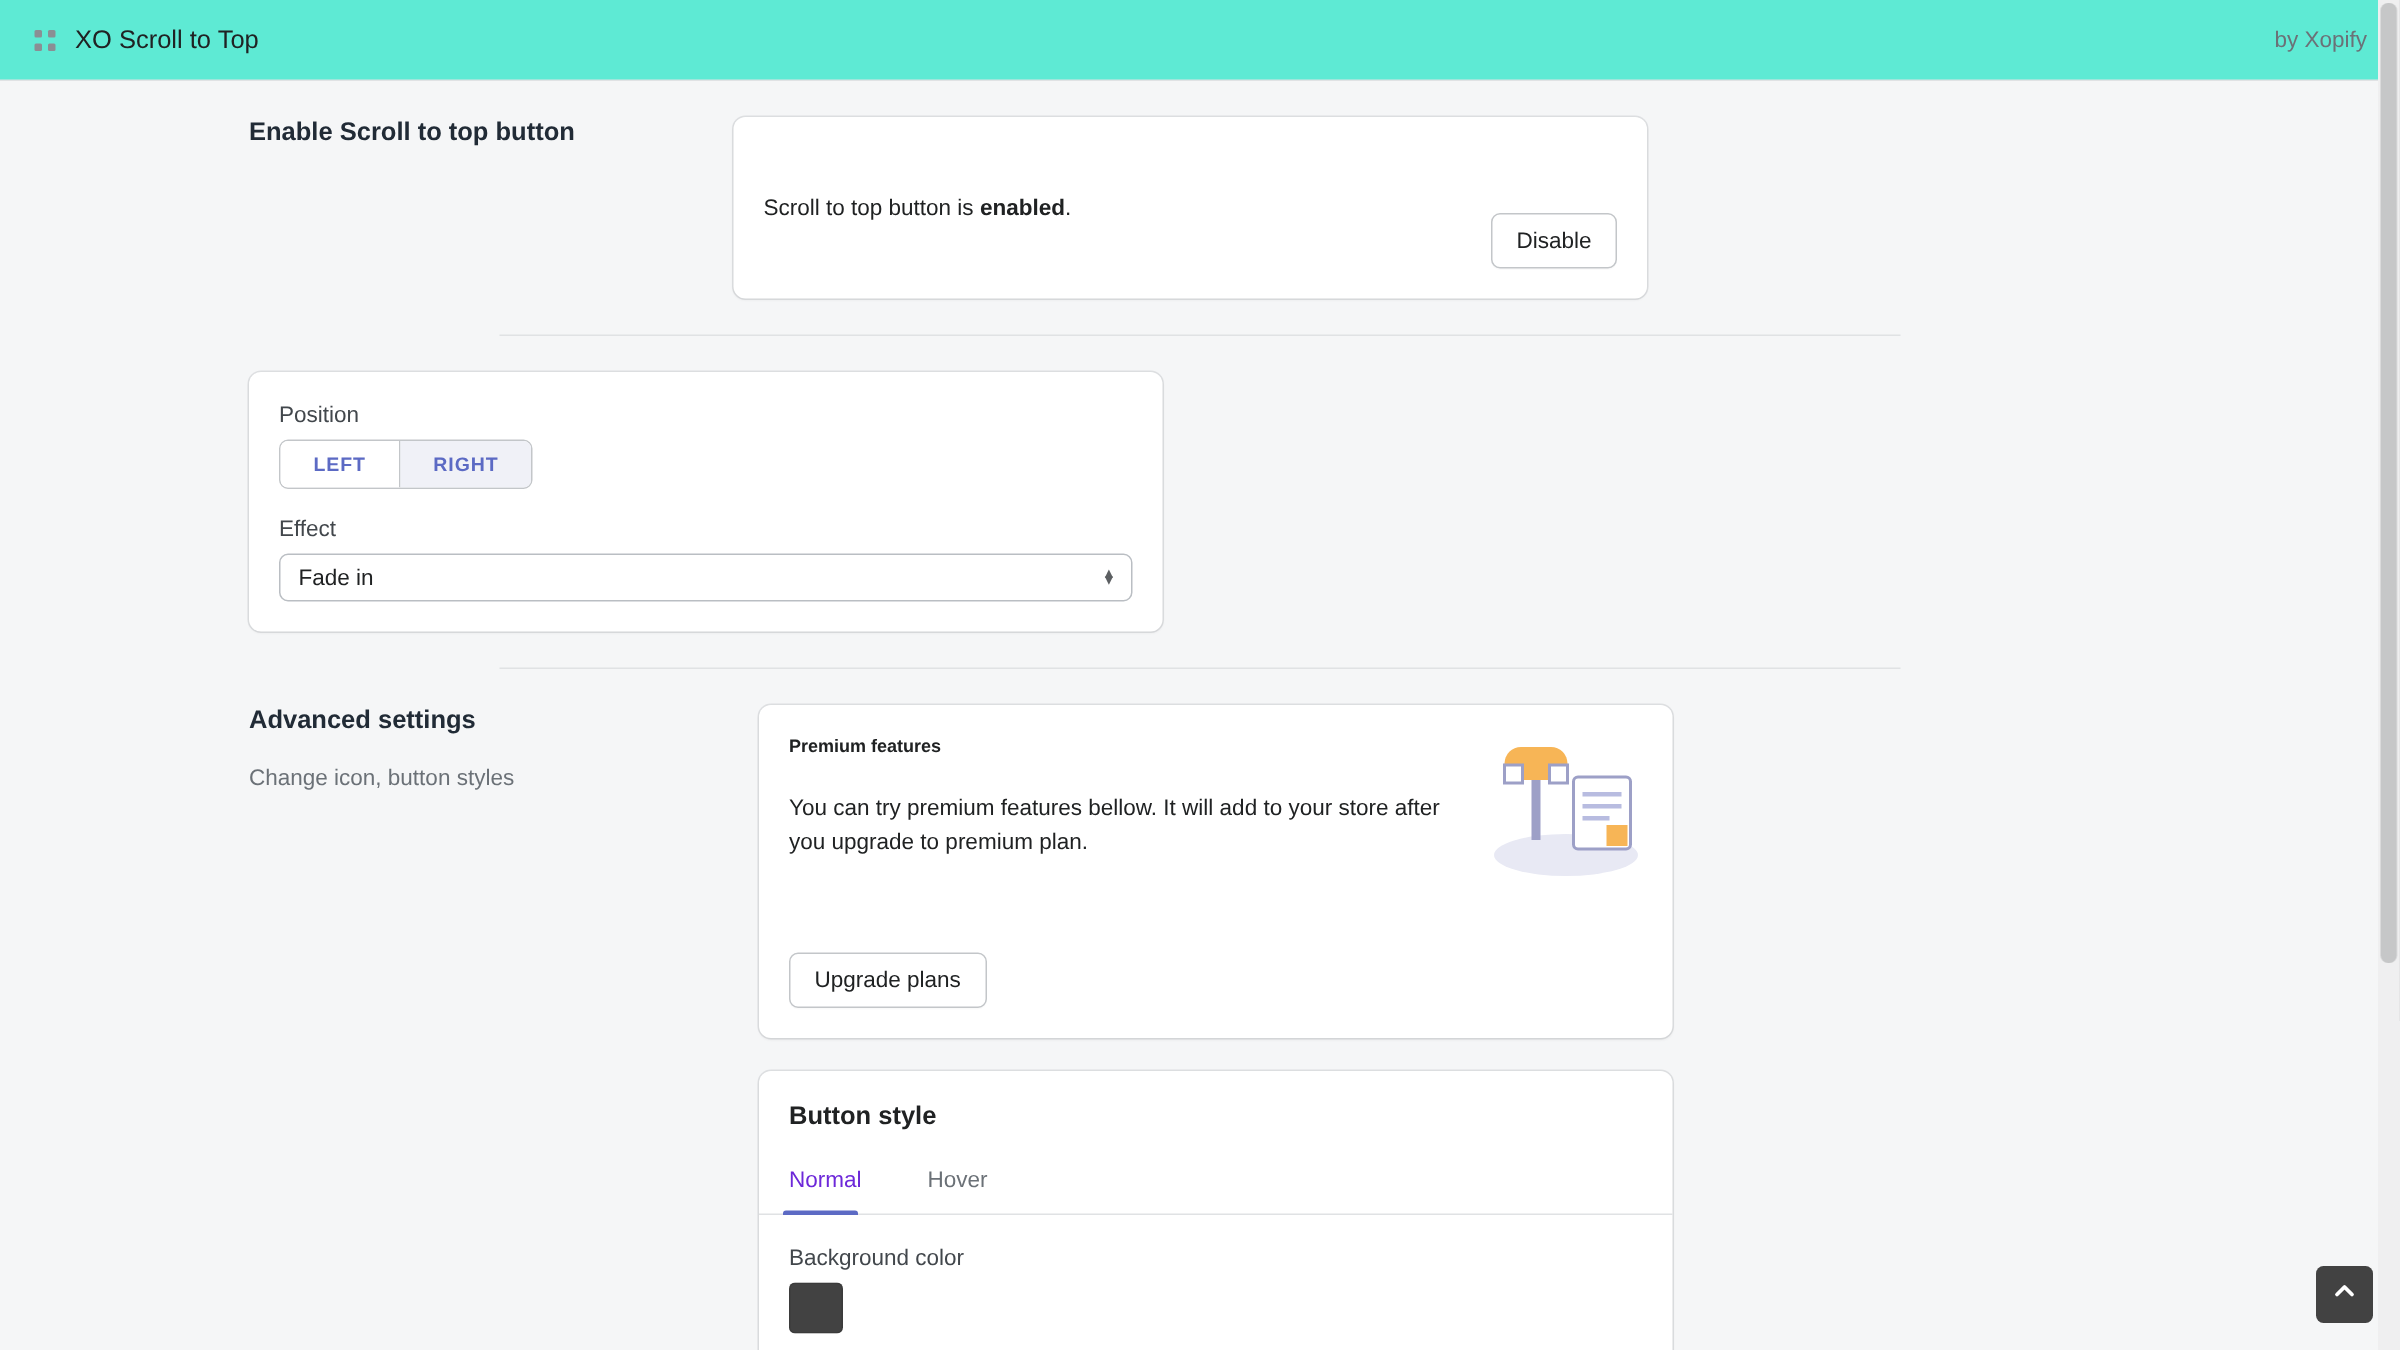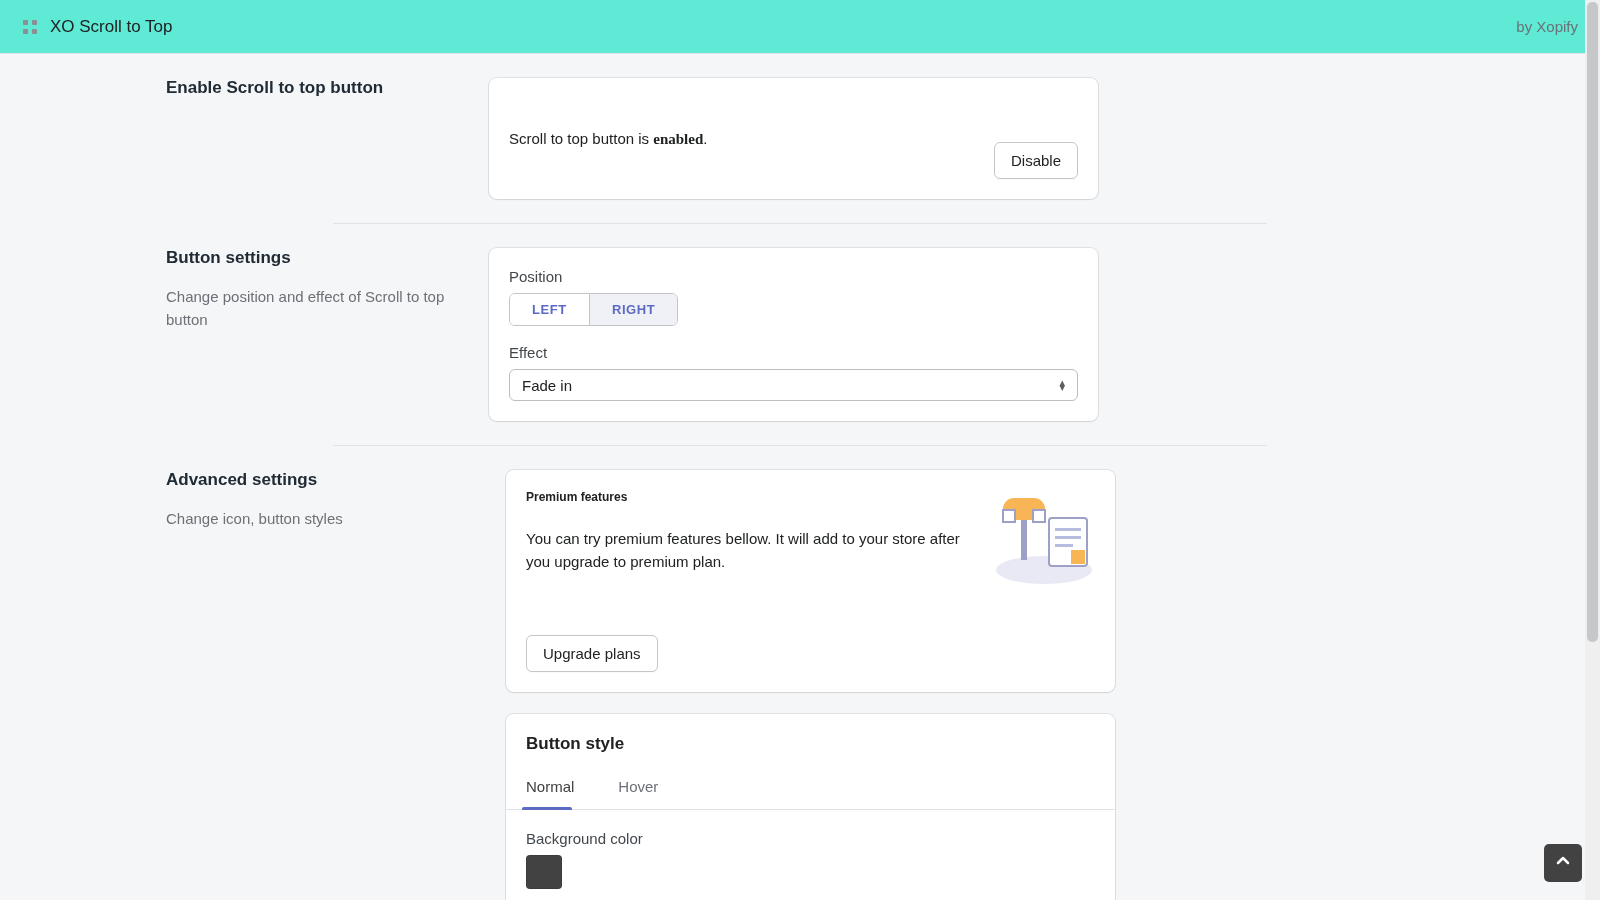--- a/index.html
+++ b/index.html
@@ -87,21 +87,20 @@
       align-items: center;
       justify-content: space-between;
       padding: 20px;
     }
     .status-text {
       font-size: 15px;
       color: #202223;
     }
     .status-text b {
       font-weight: 600;
-      font-family: Liberation Serif, serif;
     }
     .btn {
       display: inline-flex;
       align-items: center;
       justify-content: center;
       padding: 9px 16px;
       border: 1px solid #c3c6c9;
       border-radius: 6px;
       background: #fff;
       color: #202223;
@@ -200,21 +199,21 @@
     }
     .tab {
       padding: 10px 20px 14px 4px;
       margin-right: 20px;
       font-size: 15px;
       color: #6b7177;
       cursor: pointer;
       position: relative;
     }
     .tab.active {
-      color: #404040;
+      color: #6d28d9;
     }
     .tab.active::after {
       content: "";
       position: absolute;
       left: 0;
       bottom: -1px;
       width: 50px;
       height: 3px;
       background: #5c6ac4;
       border-radius: 2px 2px 0 0;
@@ -319,24 +318,20 @@
           </span>
           <button class="btn">Disable</button>
         </div>
       </div>
     </div>
   </div>
 
   <div class="section-sep"></div>
 
   <div class="section-row">
-    <div class="left-col">
-      <div class="left-title">Button settings</div>
-      <div class="left-desc">Change position and effect of Scroll to top button</div>
-    </div>
     <div class="right-col">
       <div class="card">
         <div class="card-body">
           <div class="field-label">Position</div>
           <div class="toggle-group mb-16">
             <button class="toggle-btn">LEFT</button>
             <button class="toggle-btn active">RIGHT</button>
           </div>
           <div class="field-label">Effect</div>
           <div class="select-wrap">

